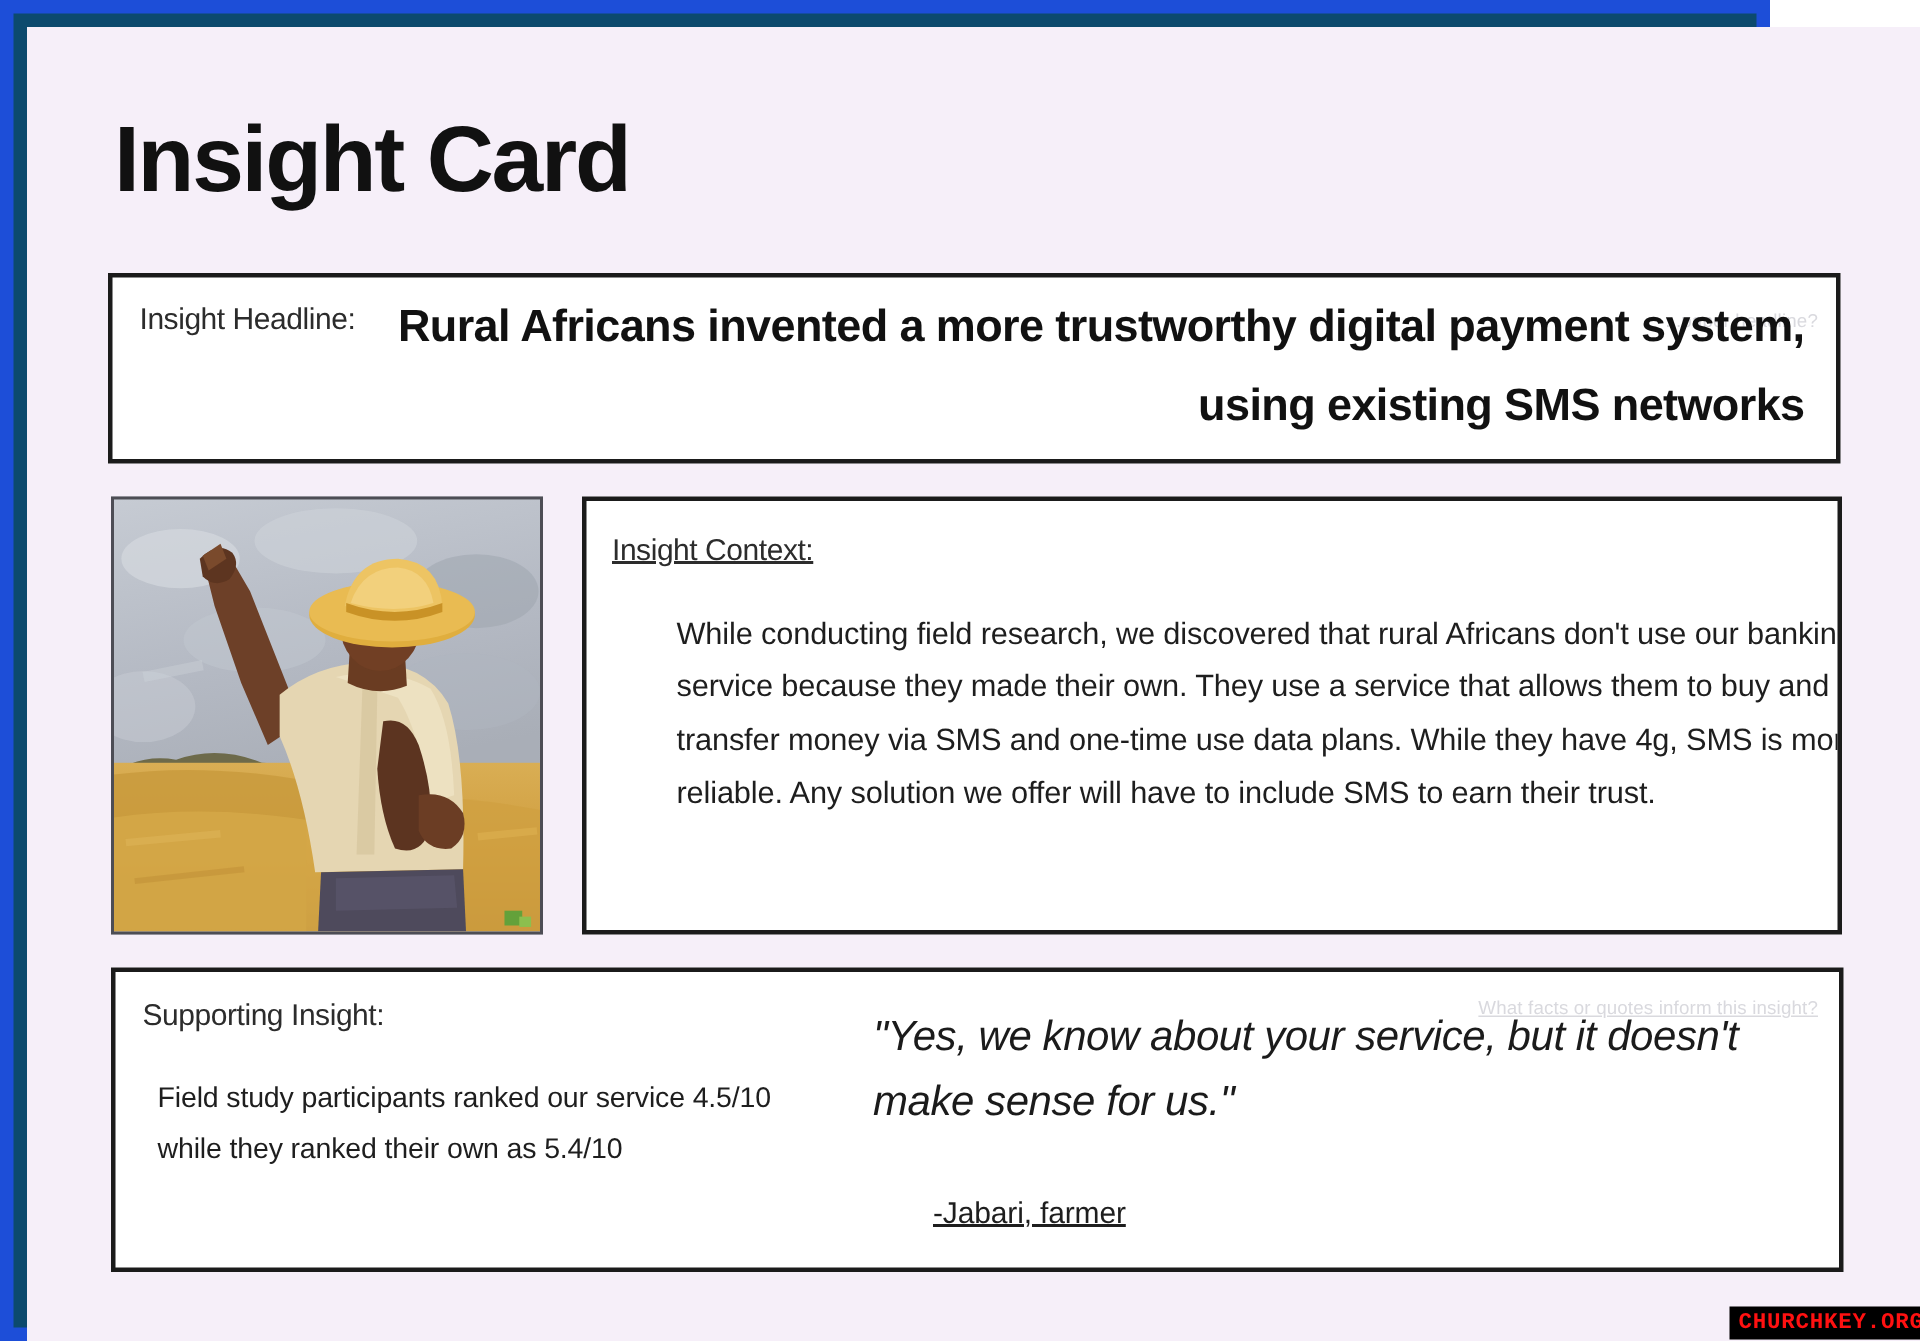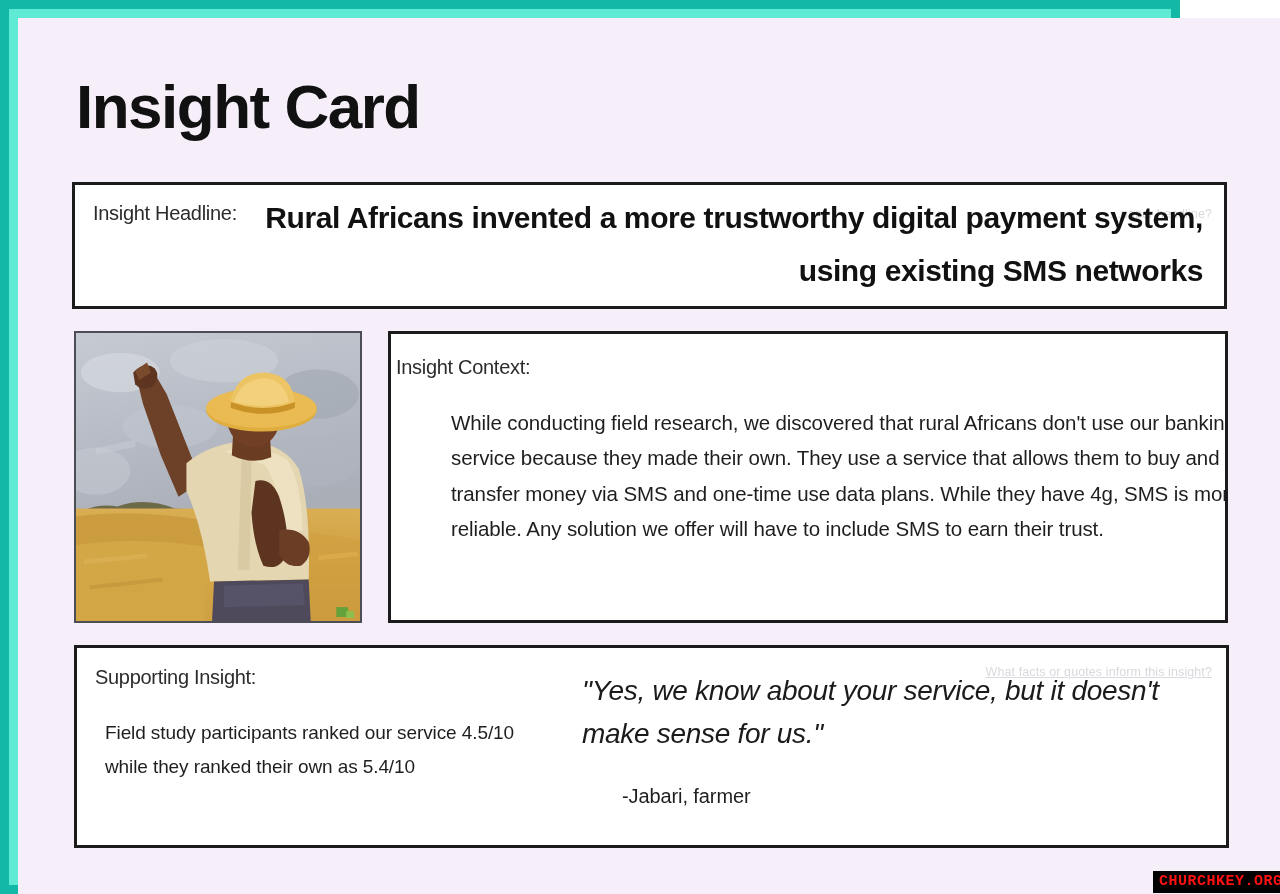--- a/index.html
+++ b/index.html
@@ -13,22 +13,22 @@
     overflow: hidden;
     font-family: "Liberation Sans", sans-serif;
   }
 
   .page-frame {
     position: absolute;
     left: 0; top: 0;
     width: 1180px;
     height: 894px;
     box-sizing: border-box;
-    border: 9px solid #14b8a6;
-    background: #5eead4;
+    border: 9px solid #1d4ed8;
+    background: #0c4a6e;
   }
 
   .sheet {
     position: absolute;
     left: 9px; top: 9px;
     width: 1262px;
     height: 876px;
     background: #f6eff9;
   }
 
@@ -119,22 +119,23 @@
 
   
   #context-box {
     left: 370px;
     top: 313px;
     width: 840px;
     height: 292px;
   }
   #context-box .field-label {
     position: absolute;
-    left: 5px;
+    left: 17px;
     top: 22px;
+    text-decoration: underline;
   }
   #context-hints {
     right: 14px;
     top: 20px;
     line-height: 1.5;
     text-align: right;
   }
   .context-body {
     position: absolute;
     left: 40px;
@@ -181,25 +182,26 @@
     width: 620px;
   }
   .quote-text {
     font-size: 28px;
     font-style: italic;
     color: #1b1b1b;
     line-height: 1.53;
     letter-spacing: -0.3px;
   }
   .quote-attrib {
-    margin-top: 29px;
+    margin-top: 42px;
     margin-left: 40px;
     font-size: 20px;
     color: #1e1e1e;
     letter-spacing: -0.1px;
+    text-decoration: underline;
   }
 
   
   #watermark {
     position: absolute;
     left: 1135px;
     top: 853px;
     background: #000000;
     color: #ff1111;
     font-family: "Liberation Mono", monospace;

